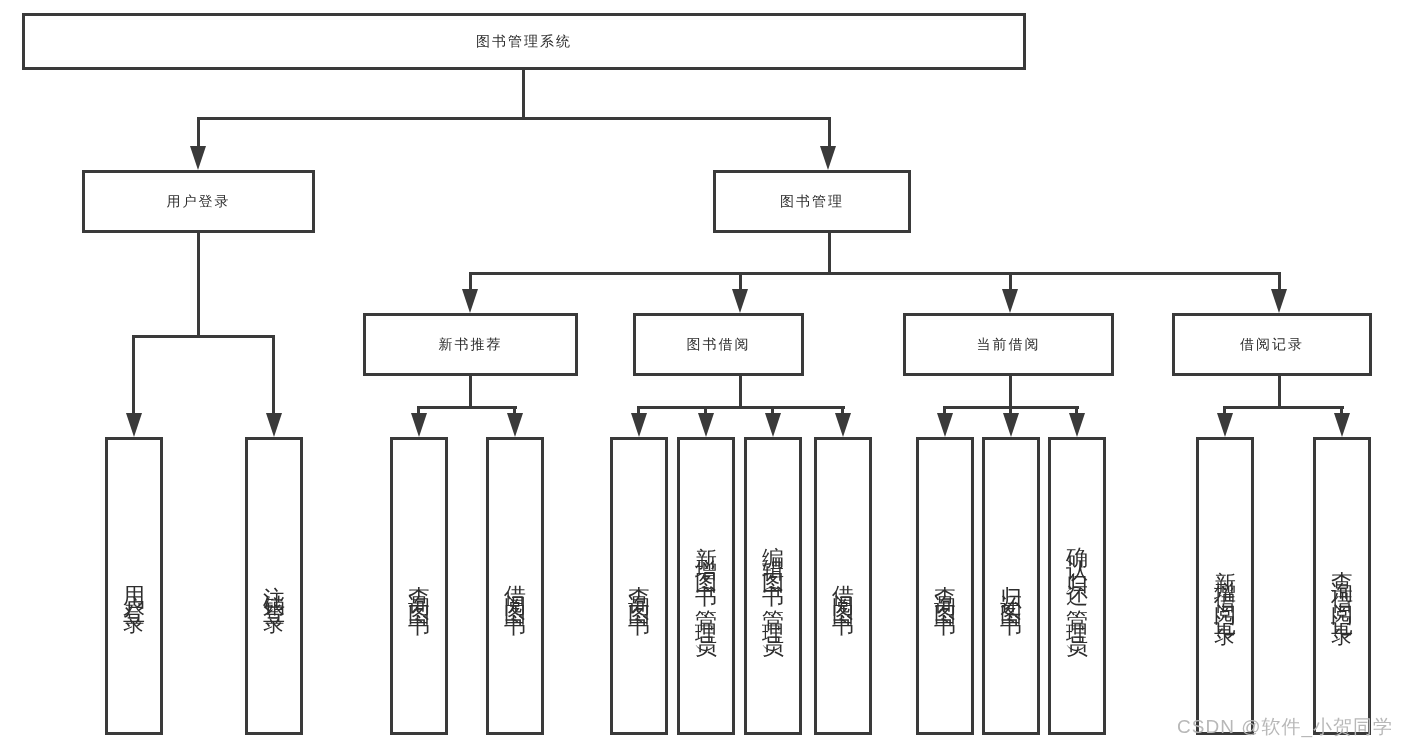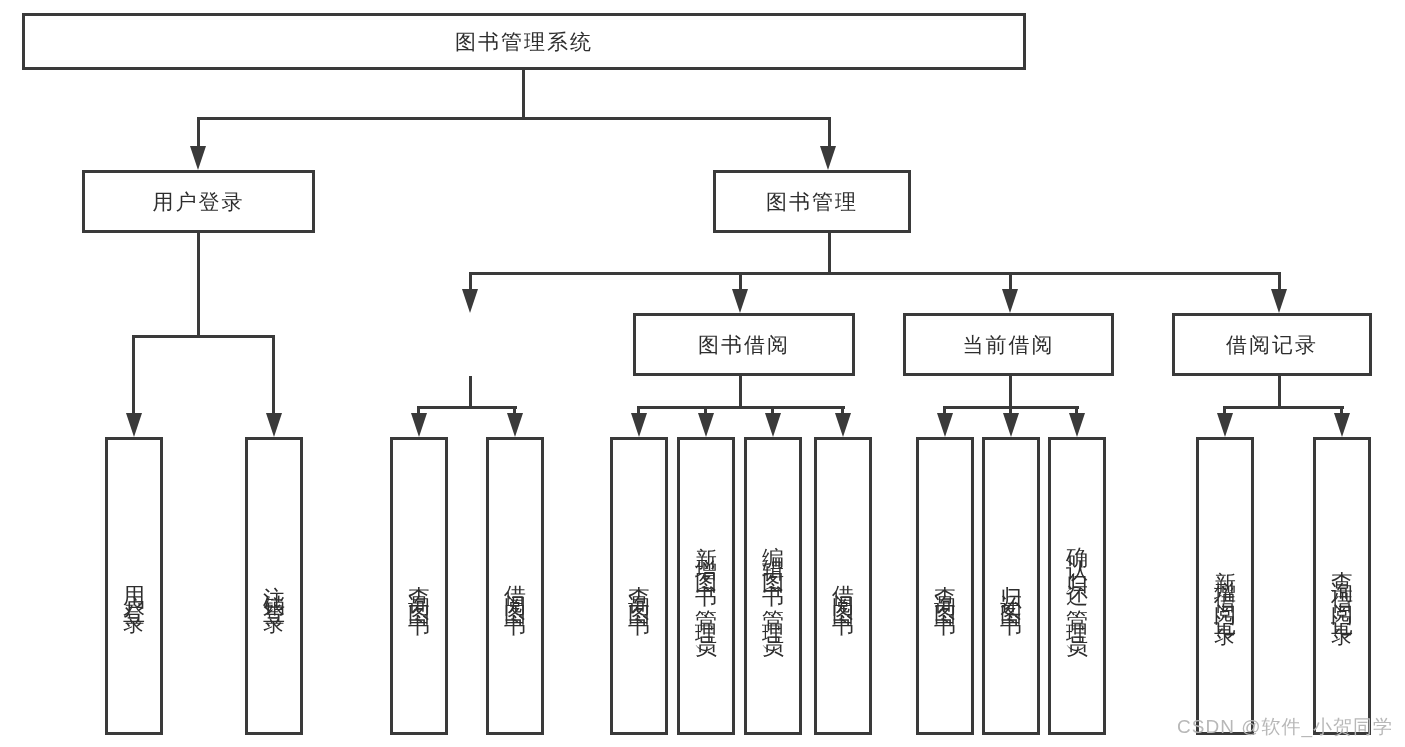--- a/index.html
+++ b/index.html
@@ -14,21 +14,21 @@
     position:absolute;
     box-sizing:border-box;
     background:#ffffff;
     border:3px solid #3a3a3a;
     color:#2e2e2e;
     display:flex;
     align-items:center;
     justify-content:center;
   }
   .hbox{
-    font-size:21px;
+    font-size:14px;
     letter-spacing:2px;
     white-space:nowrap;
   }
   .vbox{
     font-size:22px;
     writing-mode:vertical-rl;
     text-orientation:mixed;
   }
   .ls4{letter-spacing:0.42em;}
   .ls6{letter-spacing:0.50em;}
@@ -77,21 +77,22 @@
   <div class="h" style="left:469px;top:272px;width:812px;height:3px"></div>
   <div class="v" style="left:469px;top:272px;width:3px;height:20px"></div>
   <div class="ar" style="left:462px;top:289px"></div>
   <div class="v" style="left:739px;top:272px;width:3px;height:20px"></div>
   <div class="ar" style="left:732px;top:289px"></div>
   <div class="v" style="left:1009px;top:272px;width:3px;height:20px"></div>
   <div class="ar" style="left:1002px;top:289px"></div>
   <div class="v" style="left:1278px;top:272px;width:3px;height:20px"></div>
   <div class="ar" style="left:1271px;top:289px"></div>
 
-  <div class="box hbox" style="left:633px;top:313px;width:222px;height:63px">图书借阅</div>
+  <div class="box hbox" style="left:363px;top:313px;width:215px;height:63px">新书推荐</div>
+  <div class="box hbox" style="left:633px;top:313px;width:171px;height:63px">图书借阅</div>
   <div class="box hbox" style="left:903px;top:313px;width:211px;height:63px">当前借阅</div>
   <div class="box hbox" style="left:1172px;top:313px;width:200px;height:63px">借阅记录</div>
 
   <div class="v" style="left:469px;top:376px;width:3px;height:32px"></div>
   <div class="h" style="left:417px;top:406px;width:100px;height:3px"></div>
   <div class="v" style="left:417px;top:406px;width:3px;height:10px"></div>
   <div class="ar" style="left:411px;top:413px"></div>
   <div class="v" style="left:513px;top:406px;width:3px;height:10px"></div>
   <div class="ar" style="left:507px;top:413px"></div>
 

